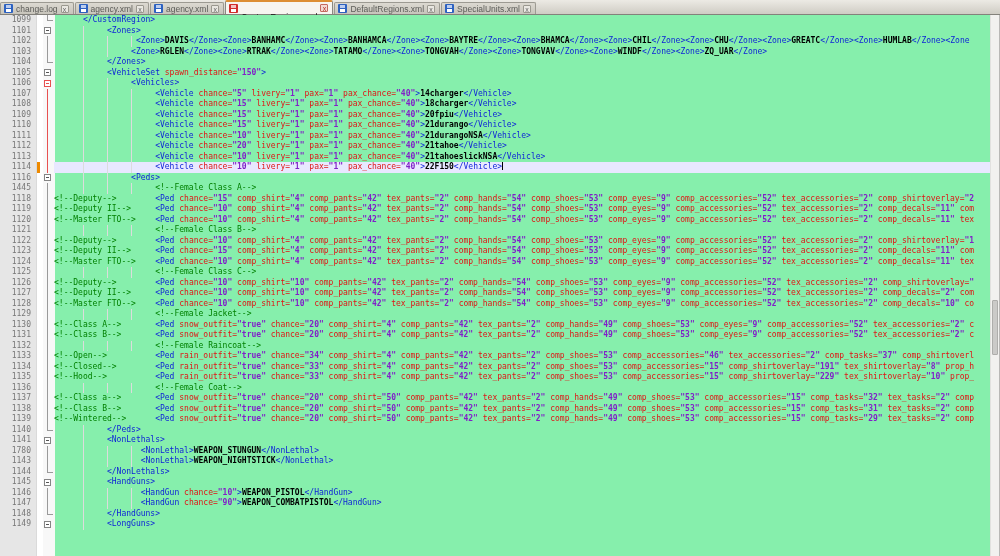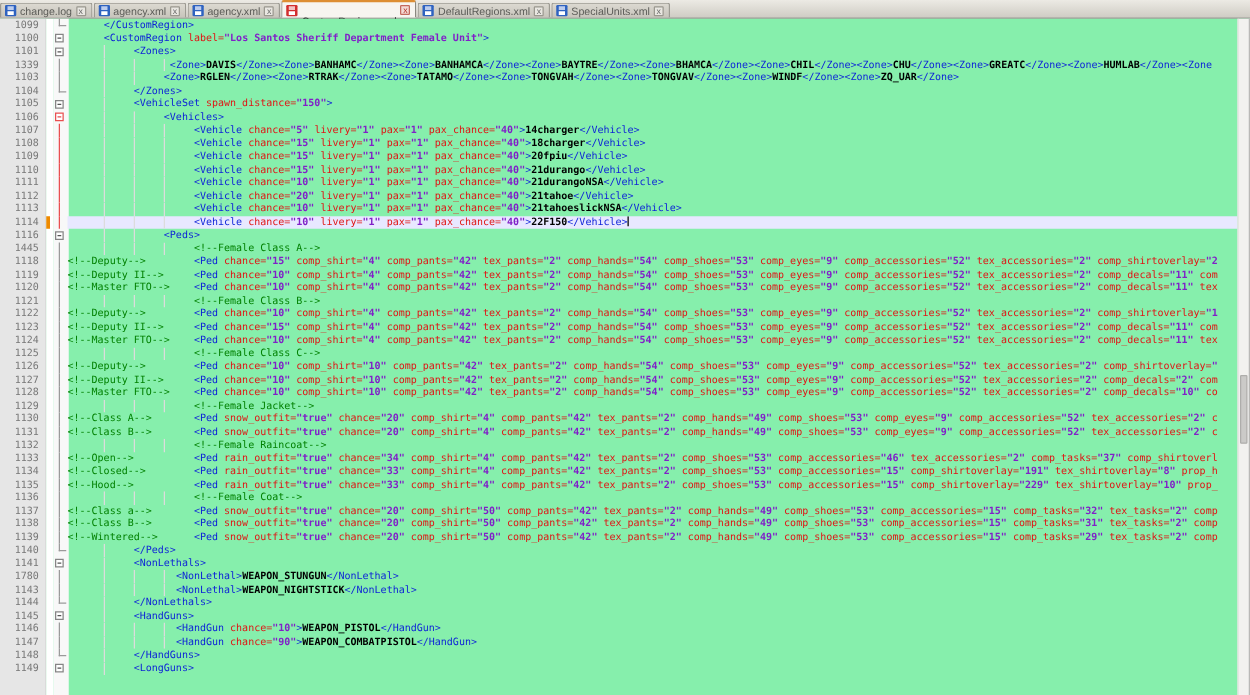--- a/index.html
+++ b/index.html
@@ -121,37 +121,29 @@
     <div id="rows">
         <div class="row">
           <div class="ln">1099</div>
           <div class="chg"></div>
           <div class="fold">
             <div class="fend"></div>
           </div>
           <div class="txt"><span>      </span><span class="tok-tag">&lt;/CustomRegion</span><span class="tok-tag">&gt;</span></div>
         </div>
         <div class="row">
-          <div class="ln">1100</div>
+          <div class="ln">1101</div>
           <div class="chg"></div>
           <div class="fold">
             <div class="fbox"></div>
           </div>
-          <div class="txt"><span>      </span><span class="tok-tag">&lt;CustomRegion</span><span> </span><span class="tok-att">label=</span><span class="tok-val">"Los Santos Sheriff Department Female Unit"</span><span class="tok-tag">&gt;</span></div>
-        </div>
-        <div class="row">
-          <div class="ln">1101</div>
-          <div class="chg"></div>
-          <div class="fold">
-            <div class="fbox"></div>
-          </div>
           <div class="txt"><span class="guide" style="left: 28.8px;"></span><span>           </span><span class="tok-tag">&lt;Zones</span><span class="tok-tag">&gt;</span></div>
         </div>
         <div class="row">
-          <div class="ln">1339</div>
+          <div class="ln">1102</div>
           <div class="chg"></div>
           <div class="fold">
             <div class="fmid"></div>
           </div>
           <div class="txt"><span class="guide" style="left: 28.8px;"></span><span class="guide" style="left: 52.8px;"></span><span class="guide" style="left: 76.8px;"></span><span>                 </span><span class="tok-tag">&lt;Zone</span><span class="tok-tag">&gt;</span><span class="tok-txt">DAVIS</span><span class="tok-tag">&lt;/Zone</span><span class="tok-tag">&gt;</span><span class="tok-tag">&lt;Zone</span><span class="tok-tag">&gt;</span><span class="tok-txt">BANHAMC</span><span class="tok-tag">&lt;/Zone</span><span class="tok-tag">&gt;</span><span class="tok-tag">&lt;Zone</span><span class="tok-tag">&gt;</span><span class="tok-txt">BANHAMCA</span><span class="tok-tag">&lt;/Zone</span><span class="tok-tag">&gt;</span><span class="tok-tag">&lt;Zone</span><span class="tok-tag">&gt;</span><span class="tok-txt">BAYTRE</span><span class="tok-tag">&lt;/Zone</span><span class="tok-tag">&gt;</span><span class="tok-tag">&lt;Zone</span><span class="tok-tag">&gt;</span><span class="tok-txt">BHAMCA</span><span class="tok-tag">&lt;/Zone</span><span class="tok-tag">&gt;</span><span class="tok-tag">&lt;Zone</span><span class="tok-tag">&gt;</span><span class="tok-txt">CHIL</span><span class="tok-tag">&lt;/Zone</span><span class="tok-tag">&gt;</span><span class="tok-tag">&lt;Zone</span><span class="tok-tag">&gt;</span><span class="tok-txt">CHU</span><span class="tok-tag">&lt;/Zone</span><span class="tok-tag">&gt;</span><span class="tok-tag">&lt;Zone</span><span class="tok-tag">&gt;</span><span class="tok-txt">GREATC</span><span class="tok-tag">&lt;/Zone</span><span class="tok-tag">&gt;</span><span class="tok-tag">&lt;Zone</span><span class="tok-tag">&gt;</span><span class="tok-txt">HUMLAB</span><span class="tok-tag">&lt;/Zone</span><span class="tok-tag">&gt;</span><span class="tok-tag">&lt;Zone</span></div>
         </div>
         <div class="row">
           <div class="ln">1103</div>
           <div class="chg"></div>
           <div class="fold">

